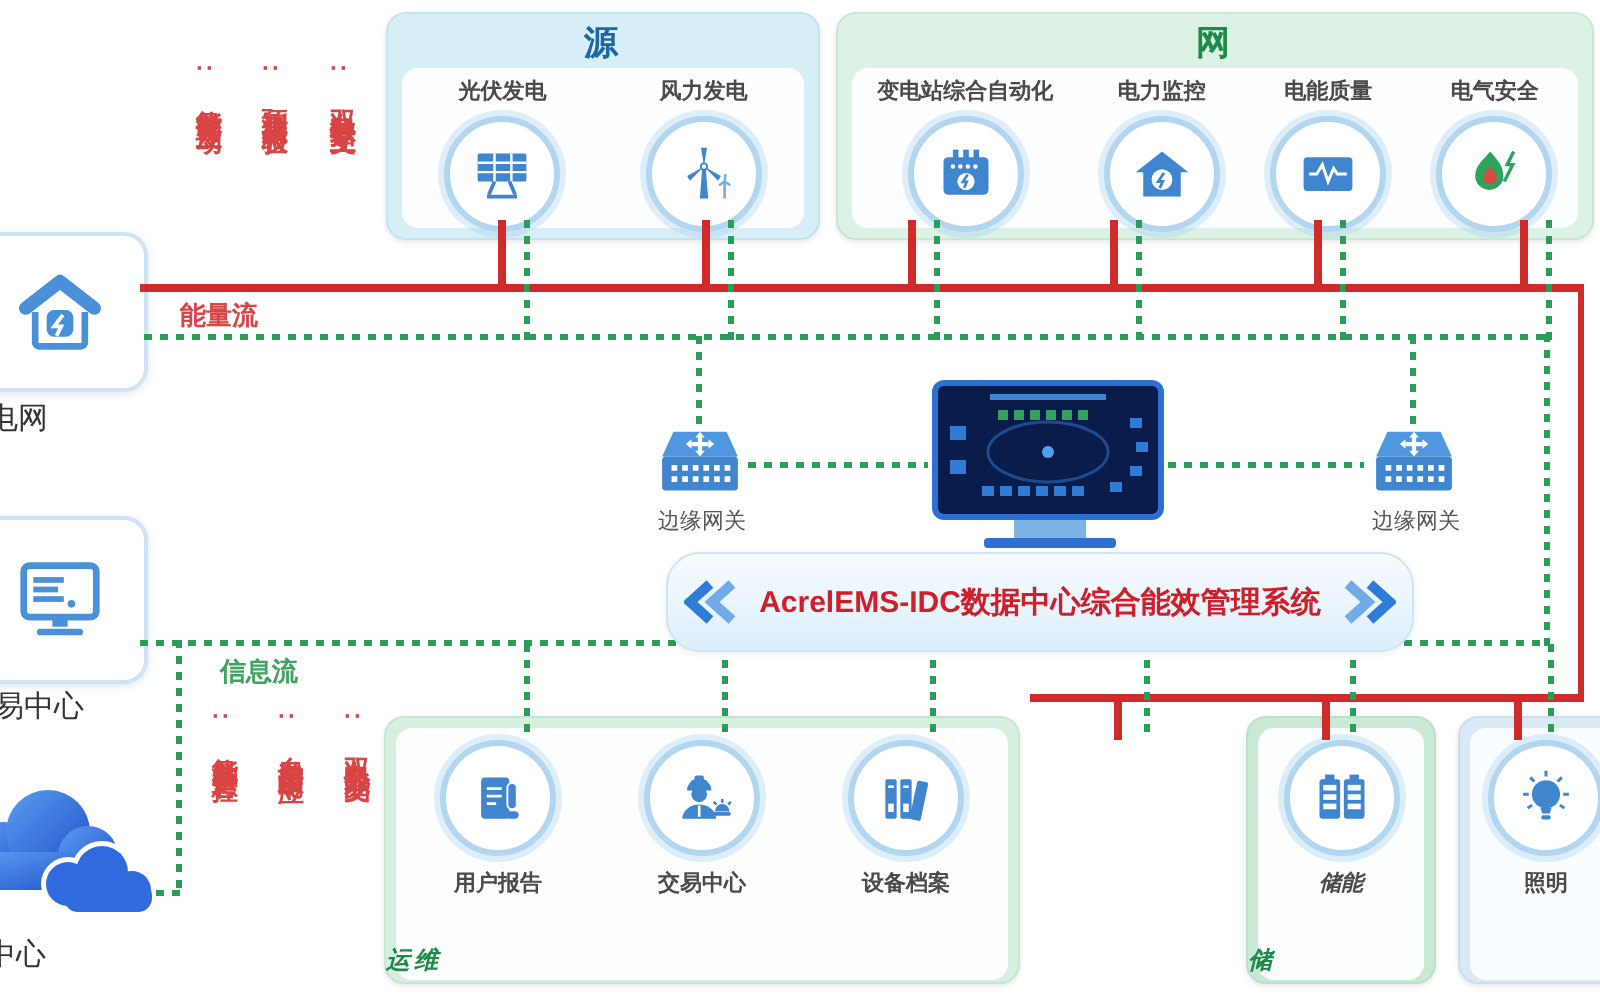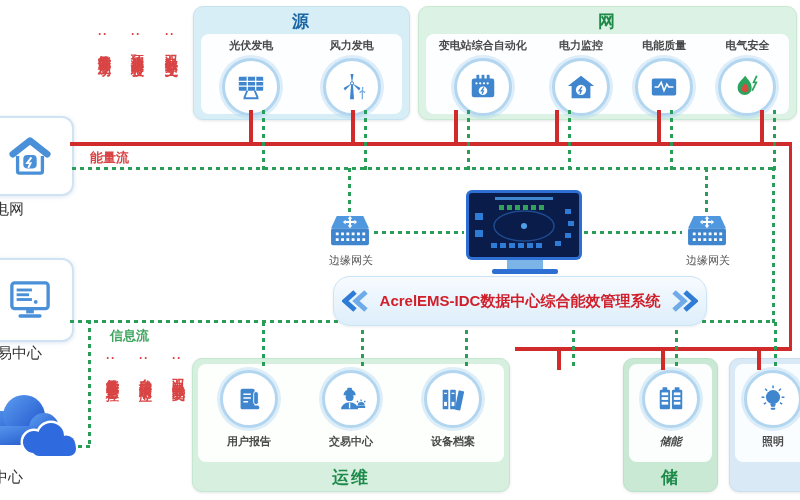--- a/index.html
+++ b/index.html
@@ -11,24 +11,24 @@
                 font-size:17px;font-weight:bold;letter-spacing:2px;}
   .gbox .inner{position:absolute;left:7px;right:7px;top:27px;bottom:5px;background:#fdfeff;
                border-radius:8px;display:flex;justify-content:space-around;align-items:center;}
   .titem{display:flex;flex-direction:column;align-items:center;}
   .titem .lbl{font-size:11px;font-weight:600;color:#4a4a4a;margin-top:5px;white-space:nowrap;}
   .circle{width:52px;height:52px;border-radius:50%;background:#fff;border:3px solid #b3d6f0;
           box-shadow:0 0 0 3px rgba(168,210,240,.38);display:flex;align-items:center;
           justify-content:center;margin-top:5px;}
   
   .bbox{position:absolute;border-radius:10px;box-shadow:0 1px 3px rgba(0,0,0,.10);}
-  .bbox .inner{position:absolute;left:5px;right:5px;top:5px;height:98px;border-radius:8px;
+  .bbox .inner{position:absolute;left:5px;right:5px;top:5px;height:126px;border-radius:8px;
                display:flex;justify-content:space-around;align-items:flex-start;}
-  .bbox .btitle{position:absolute;bottom:2px;left:0;right:0;text-align:center;
-                font-size:17px;font-weight:bold;letter-spacing:2px;}
+  .bbox .btitle{position:absolute;bottom:2px;left:0;right:0;text-align:left;
+                font-size:12px;font-weight:bold;letter-spacing:2px;font-style:italic;}
   .bitem{display:flex;flex-direction:column;align-items:center;}
   .bitem .lbl{font-size:11px;font-weight:600;color:#4a4a4a;margin-top:6px;white-space:nowrap;}
   
   .rl{position:absolute;background:#d02a2a;z-index:3;}
   .gl{position:absolute;z-index:3;}
   .gl.h{height:3px;background-image:repeating-linear-gradient(to right,#2a9e58 0 4px,transparent 4px 8px);}
   .gl.v{width:3px;background-image:repeating-linear-gradient(to bottom,#2a9e58 0 4px,transparent 4px 8px);}
   
   .vtext{position:absolute;writing-mode:vertical-rl;text-orientation:upright;color:#d94444;
          font-size:13px;font-weight:bold;letter-spacing:2px;z-index:4;line-height:16px;}

